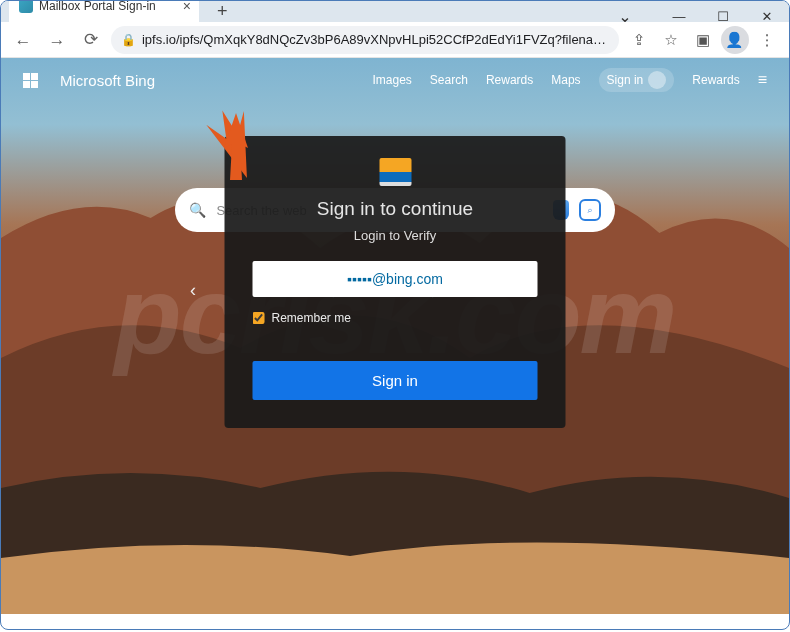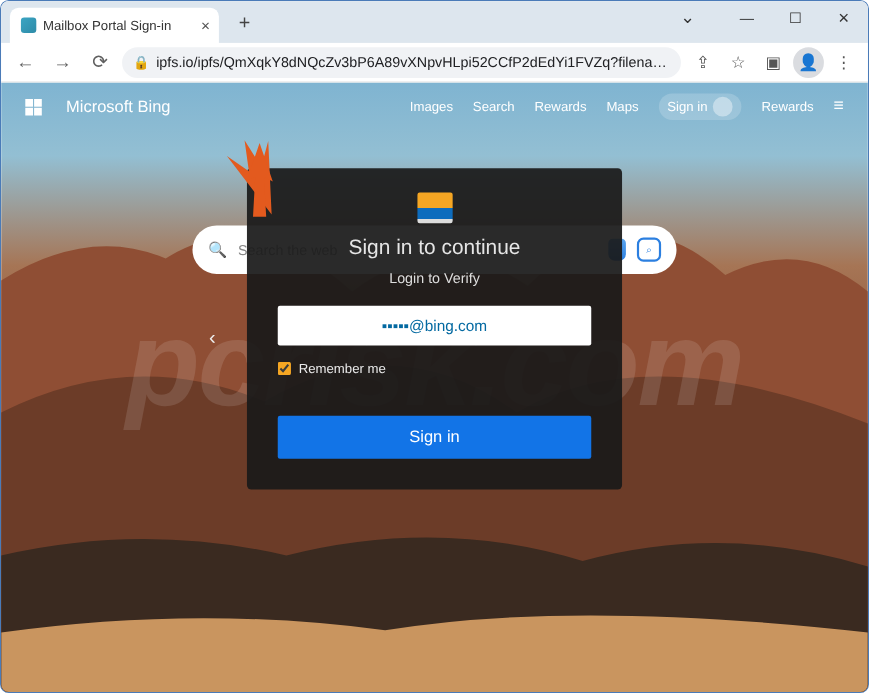--- a/index.html
+++ b/index.html
@@ -1,20 +1,20 @@
 <!DOCTYPE html>
 <html><head>
   <meta charset="utf-8">
   <style>
     * { margin: 0; padding: 0; box-sizing: border-box; }
     body { font-family: 'Segoe UI', Arial, sans-serif; width: 790px; height: 632px; overflow: hidden; background: #fff; }
     
     
     .browser-frame { border: 1px solid #4a7bb8; border-radius: 8px; overflow: hidden; height: 630px; }
-    .titlebar { height: 38px; background: #dde6ee; display: flex; align-items: flex-end; position: relative; }
+    .titlebar { height: 21px; background: #dde6ee; display: flex; align-items: flex-end; position: relative; }
     .tab { background: #fff; border-radius: 8px 8px 0 0; padding: 7px 32px 7px 10px; margin-left: 8px; display: flex; align-items: center; gap: 6px; font-size: 12px; color: #333; position: relative; min-width: 190px; height: 32px;}
     .tab-icon { width: 14px; height: 14px; background: linear-gradient(135deg, #3ba5c3, #2e8ba8); border-radius: 3px; }
     .tab-close { position: absolute; right: 8px; font-size: 14px; color: #555; cursor: pointer; }
     .new-tab { margin-left: 10px; font-size: 18px; color: #444; padding: 4px 8px; align-self: center; cursor: pointer; }
     .window-controls { position: absolute; right: 0; top: 0; display: flex; height: 30px; }
     .window-controls div { width: 44px; display: flex; align-items: center; justify-content: center; color: #333; }
     .wc-expand { margin-right: 10px; }
     .wc-min, .wc-max, .wc-close { font-size: 13px; }
     
     .addressbar-row { height: 36px; background: #fff; display: flex; align-items: center; padding: 0 8px; gap: 6px; border-bottom: 1px solid #e4e4e4; }

